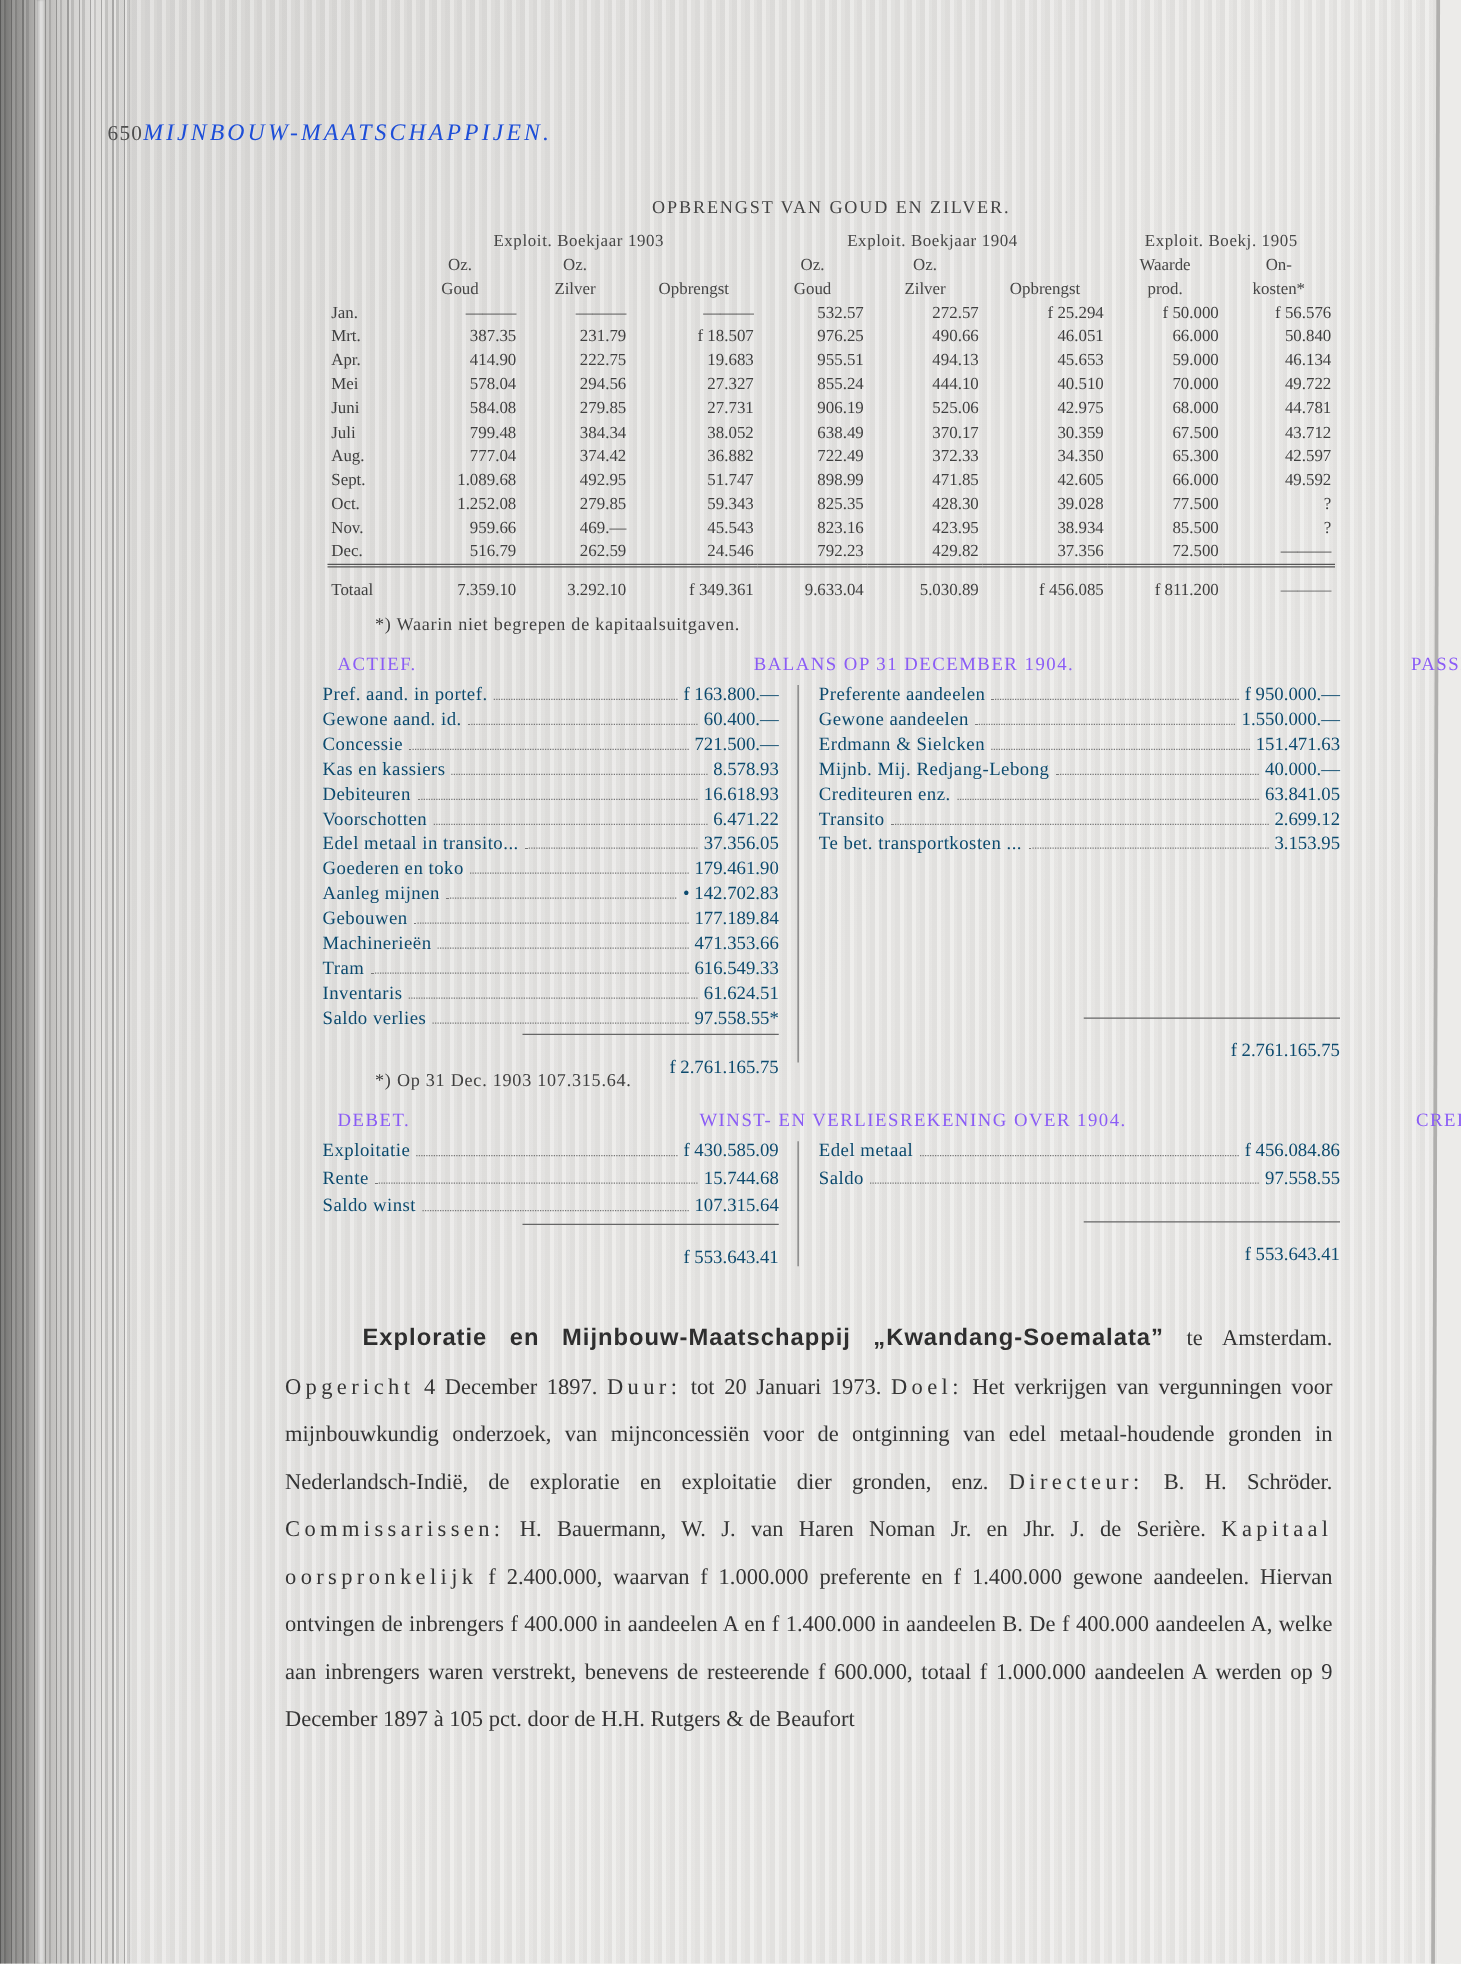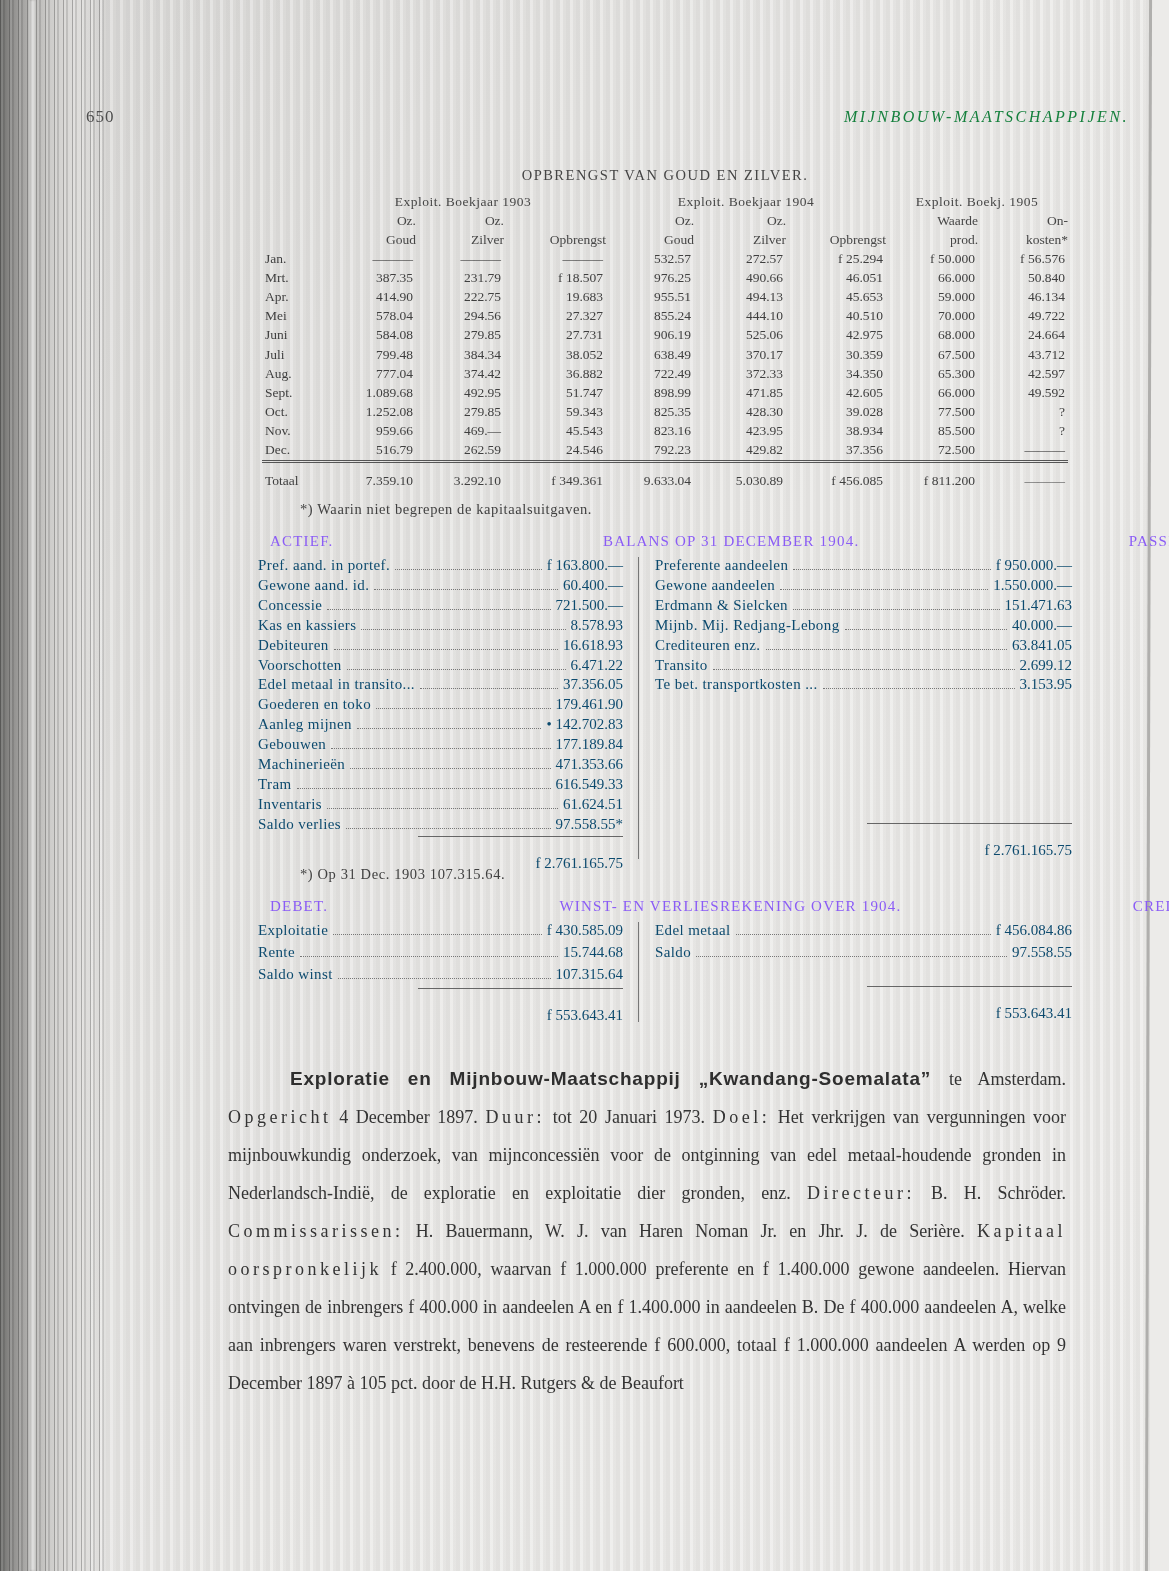--- a/index.html
+++ b/index.html
@@ -14,36 +14,36 @@
   
   .binding-shadow{position:absolute;left:0;top:0;bottom:0;width:104px;pointer-events:none;
     background:
       repeating-linear-gradient(90deg,rgba(35,35,35,.30) 0 1px,rgba(255,255,255,.10) 1px 3px,rgba(60,60,60,.16) 3px 5px,rgba(255,255,255,0) 5px 9px),
       linear-gradient(90deg,#6e6e6c 0px,#8b8a88 10px,#989795 16px,#b3b2b0 30px,#cfcecc 52px,#dfdedc 76px,rgba(231,230,228,0) 104px);}
   .binding-highlight{position:absolute;left:30px;top:0;bottom:0;width:5px;background:rgba(255,255,255,.55);filter:blur(1px);pointer-events:none;}
   
   .page-edge-line{position:absolute;left:1147px;top:-6px;bottom:-6px;width:3px;background:#b0afad;transform:rotate(.15deg);pointer-events:none;}
   .page-edge-fill{position:absolute;left:1150px;top:0;bottom:0;right:0;background:#ecebe9;pointer-events:none;}
 
-  .content{position:absolute;left:0;top:11px;width:1169px;}
+  .content{position:absolute;left:0;top:0;width:1169px;}
 
   
   .running-head{display:flex;align-items:baseline;margin-top:96px;}
   .pageno{margin-left:86px;font-size:17px;letter-spacing:1px;color:#4e4e4e;}
-  .run-title{flex:1;text-align:right;font-style:italic;font-size:16px;letter-spacing:2.5px;color:#15803d;margin-right:40px;}
+  .run-title{flex:1;text-align:left;font-style:italic;font-size:19px;letter-spacing:2.5px;color:#1d4ed8;margin-right:40px;}
 
   
   .tbl-title{margin:40px 0 0 262px;width:806px;text-align:center;font-size:14.5px;letter-spacing:1.5px;color:#444;}
   table.yield{margin:8px 0 0 262px;width:806px;border-collapse:collapse;font-size:13.5px;color:#3f3f3f;table-layout:fixed;}
   table.yield th{font-weight:normal;padding:0;height:19px;font-size:13.5px;color:#464646;}
   table.yield td{padding:0 3px;height:19.2px;white-space:nowrap;}
   td.mo,th.mo{text-align:left;padding-left:0;}
   td.n{text-align:right;}
   th.grp{text-align:center;letter-spacing:.5px;}
-  th.sub{text-align:right;}
+  th.sub{text-align:center;}
   tr.total-row td{border-top:3px double #555;padding-top:5px;height:26px;}
   .dash{color:#5c5c5c;}
 
   .footnote{margin:7px 0 0 300px;font-size:14.5px;color:#404040;letter-spacing:.6px;}
 
   
   .stmt-head{display:flex;width:928px;margin:15px 0 0 270px;font-size:15px;letter-spacing:1.2px;color:#8b5cf6;}
   .stmt-head .c{flex:1;text-align:center;}
   .twocol{display:flex;width:814px;margin:7px 0 0 258px;font-size:15px;color:#0c4a6e;}
   .col-l{width:380px;padding-right:15px;box-sizing:border-box;display:flex;flex-direction:column;}
@@ -176,21 +176,21 @@
 
         <tr>
           <td class="mo">Juni</td>
           <td class="n">584.08</td>
           <td class="n">279.85</td>
           <td class="n">27.731</td>
           <td class="n">906.19</td>
           <td class="n">525.06</td>
           <td class="n">42.975</td>
           <td class="n">68.000</td>
-          <td class="n">24.664</td>
+          <td class="n">44.781</td>
         </tr>
 
         <tr>
           <td class="mo">Juli</td>
           <td class="n">799.48</td>
           <td class="n">384.34</td>
           <td class="n">38.052</td>
           <td class="n">638.49</td>
           <td class="n">370.17</td>
           <td class="n">30.359</td>

